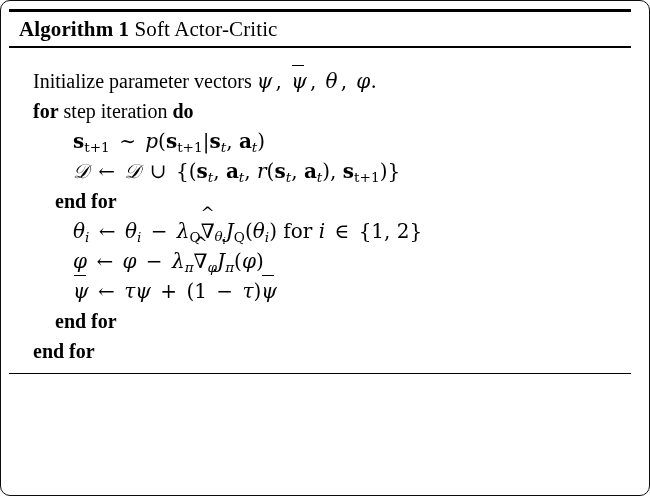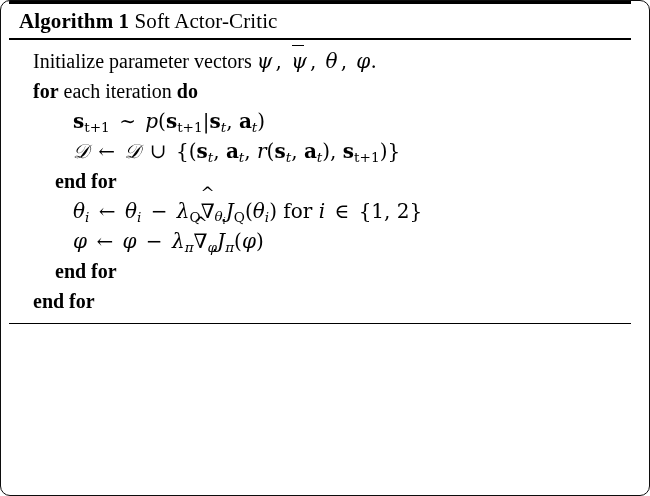--- a/index.html
+++ b/index.html
@@ -23,21 +23,21 @@
     box-sizing: border-box;
     background: #ffffff;
     border-radius: 10px;
     border: 1px solid #0c0c0c;
     overflow: hidden;
   }
 
   #algorithm-float {
     position: absolute;
     left: 8px;
-    top: 0;
+    top: 8px;
     width: 622px;
   }
 
   .rule-thick {
     height: 3px;
     background: #000000;
     width: 100%;
   }
   .rule-thin {
     height: 1.6px;
@@ -54,20 +54,21 @@
   }
   #algorithm-caption .kw-label {
     font-weight: bold;
   }
   #algorithm-caption .caption-title {
     font-weight: normal;
   }
 
   #algorithm-body {
     padding: 6px 0 7px 0;
+    margin-top: 12px;
   }
 
   .alg-line {
     font-size: 20px;
     line-height: 30px;
     height: 30px;
     white-space: nowrap;
     padding-left: 24px;
   }
   .indent-1 { padding-left: 24px; }
@@ -152,21 +153,21 @@
     <div class="rule-thin"></div>
 
     <div id="algorithm-body">
 
       <div class="alg-line indent-1">
         <span class="txt">Initialize parameter vectors </span><span class="math">ψ<span class="op">,</span> <span class="bar-over">ψ</span><span class="op">,</span> θ<span class="op">,</span> φ<span class="rom">.</span></span>
       </div>
 
       <div class="alg-line indent-1">
         <span class="kw">for</span>
-        <span class="txt">each iteration</span>
+        <span class="txt">step iteration</span>
         <span class="kw">do</span>
       </div>
 
 
 
       <div class="alg-line indent-3">
         <span class="math"><span class="bf">s</span><sub class="m"><span class="up">t+1</span></sub> <span class="op">∼</span> p<span class="rom">(</span><span class="bf">s</span><sub class="m"><span class="up">t+1</span></sub><span class="rom">|</span><span class="bf">s</span><sub class="m">t</sub><span class="rom">,</span> <span class="bf">a</span><sub class="m">t</sub><span class="rom">)</span></span>
       </div>
 
       <div class="alg-line indent-3">
@@ -180,20 +181,23 @@
 
 
       <div class="alg-line indent-3">
         <span class="math">θ<sub class="m">i</sub> <span class="op">←</span> θ<sub class="m">i</sub> <span class="op">−</span> λ<sub class="m"><span class="up">Q</span></sub><span class="hat-over nabla">∇</span><sub class="m">θ<sub class="m">i</sub></sub>J<sub class="m"><span class="up">Q</span></sub><span class="rom">(</span>θ<sub class="m">i</sub><span class="rom">)</span> <span class="rom">for</span> i <span class="op">∈</span> <span class="rom">{1, 2}</span></span>
       </div>
 
       <div class="alg-line indent-3">
         <span class="math">φ <span class="op">←</span> φ <span class="op">−</span> λ<sub class="m">π</sub><span class="hat-over nabla">∇</span><sub class="m">φ</sub>J<sub class="m">π</sub><span class="rom">(</span>φ<span class="rom">)</span></span>
       </div>
 
+      <div class="alg-line indent-3">
+        <span class="math"><span class="bar-over">ψ</span> <span class="op">←</span> τψ <span class="op">+</span> <span class="rom">(1</span> <span class="op">−</span> τ<span class="rom">)</span><span class="bar-over">ψ</span></span>
+      </div>
 
       <div class="alg-line indent-2">
         <span class="kw">end for</span>
       </div>
 
       <div class="alg-line indent-1">
         <span class="kw">end for</span>
       </div>
 
     </div>

